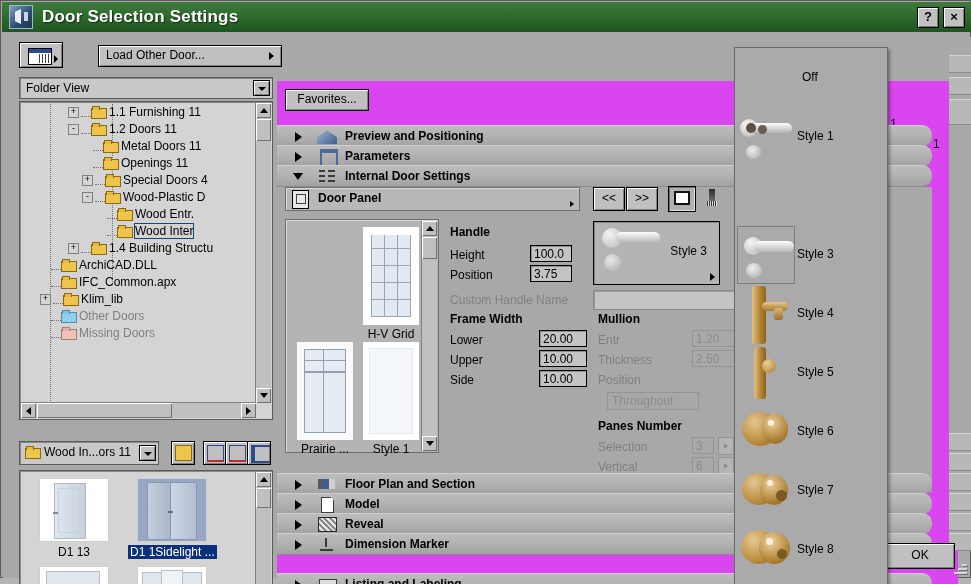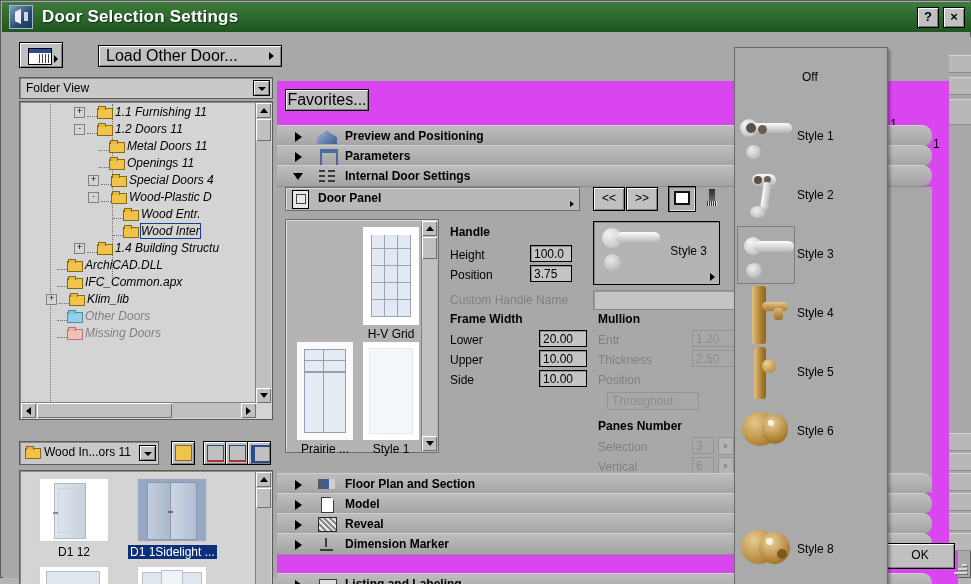--- a/index.html
+++ b/index.html
@@ -30,21 +30,21 @@
   .title-text{color:#fff;font-size:17px;font-weight:bold;letter-spacing:.2px;
     text-shadow:1px 1px 1px rgba(0,0,0,.55);}
   .tb-btns{position:absolute;right:6px;top:5px;display:flex;gap:4px;}
   .tb-btn{width:20px;height:19px;background:#c0c0c0;border:1px solid #000;
     box-shadow:inset 1px 1px 0 #fff,inset -1px -1px 0 #7a7a7a;
     font-size:13px;font-weight:bold;line-height:17px;text-align:center;color:#000;cursor:default;}
 
   
   .btn{background:#c0c0c0;border:1px solid #000;
     box-shadow:inset 1px 1px 0 #fff, inset -1px -1px 0 #808080;
-    font-size:16px;text-align:center;color:#000;cursor:default;}
+    font-size:12px;text-align:center;color:#000;cursor:default;}
 
   
   .leftpane{position:absolute;left:2px;top:32px;width:283px;height:545px;background:#a8a8a8;}
   .lp-toolbtn{position:absolute;left:16px;top:9px;width:42px;height:24px;}
   .lp-toolbtn .glyph{position:absolute;left:8px;top:5px;width:22px;height:15px;background:#fff;border:1px solid #000;}
   .lp-toolbtn .glyph:before{content:"";position:absolute;left:0;top:0;width:22px;height:4px;background:#2b4a8f;}
   .lp-toolbtn .glyph:after{content:"";position:absolute;left:8px;top:5px;width:1px;height:9px;
     box-shadow:0 0 0 0 #000,2px 0 0 #444,5px 0 0 #444,8px 0 0 #444,11px 0 0 #444;}
   .lp-toolbtn .caret{position:absolute;right:4px;bottom:4px;width:0;height:0;
     border-left:4px solid #000;border-top:4px solid transparent;border-bottom:4px solid transparent;}
@@ -53,21 +53,21 @@
     border-left:5px solid #000;border-top:4px solid transparent;border-bottom:4px solid transparent;}
   .folderview{position:absolute;left:16px;top:44px;width:252px;height:20px;background:#c9c9c9;
     border:1px solid #5a5a5a;box-shadow:inset 1px 1px 0 #8a8a8a;}
   .folderview .lbl{position:absolute;left:6px;top:3px;font-size:12px;}
   .fv-drop{position:absolute;right:2px;top:2px;width:15px;height:14px;}
   .fv-drop i{position:absolute;left:4px;top:6px;width:0;height:0;border-top:4px solid #000;
     border-left:4px solid transparent;border-right:4px solid transparent;}
 
   .tree{position:absolute;left:16px;top:68px;width:252px;height:317px;background:#d4d4d4;
     border:1px solid #5a5a5a;box-shadow:inset 1px 1px 0 #8a8a8a;overflow:hidden;}
-  .tree-rows{position:absolute;left:6px;top:2px;width:233px;font-style:italic;}
+  .tree-rows{position:absolute;left:0;top:2px;width:233px;}
   .trow{height:17px;line-height:17px;white-space:nowrap;font-size:12px;position:relative;}
   .exp{display:inline-block;width:9px;height:9px;border:1px solid #808080;background:#d4d4d4;
     font-size:9px;line-height:7px;text-align:center;vertical-align:middle;color:#000;margin-right:2px;}
   .dots{display:inline-block;width:10px;border-bottom:1px dotted #707070;vertical-align:middle;height:8px;}
   .vline{position:absolute;top:0;bottom:0;width:0;border-left:1px dotted #707070;}
   .fold{display:inline-block;width:15px;height:12px;vertical-align:-2px;margin-right:3px;position:relative;}
   .fold:before{content:"";position:absolute;left:0;top:2px;width:14px;height:9px;background:#f0c44a;border:1px solid #8a6a10;}
   .fold:after{content:"";position:absolute;left:1px;top:0px;width:6px;height:3px;background:#e8b93c;border:1px solid #8a6a10;border-bottom:none;}
   .fold.blue:before{background:#8fd0ef;border-color:#5a8aa0;}
   .fold.blue:after{background:#7cc4e8;border-color:#5a8aa0;}
@@ -275,21 +275,21 @@
         <span class="gl" style="border-left:4px solid #2b4a8f;border-top:2px solid #2b4a8f;border-bottom:2px solid #2b4a8f;"></span>
       </div>
 
       <div class="preview">
         <div class="thumbcell" style="left:10px;top:7px;">
           <div class="thumbimg">
             <span style="position:absolute;left:14px;top:4px;width:30px;height:54px;background:linear-gradient(90deg,#dfe6ee,#c8d2de);border:1px solid #b0b8c2;"></span>
             <span style="position:absolute;left:18px;top:9px;width:20px;height:43px;border:1px solid #c8d2de;"></span>
             <span style="position:absolute;left:13px;top:33px;width:5px;height:2px;background:#8a8a8a;"></span>
           </div>
-          <div class="thumblbl">D1 12</div>
+          <div class="thumblbl">D1 13</div>
         </div>
         <div class="thumbcell" style="left:108px;top:7px;">
           <div class="thumbimg selbg">
             <span style="position:absolute;left:9px;top:3px;width:22px;height:56px;background:linear-gradient(90deg,#c3cede,#aab8cc);border:1px solid #8b97ab;"></span>
             <span style="position:absolute;left:32px;top:3px;width:25px;height:56px;background:linear-gradient(90deg,#cbd5e3,#b2bfd2);border:1px solid #8b97ab;"></span>
             <span style="position:absolute;left:30px;top:32px;width:5px;height:2px;background:#6c6c6c;"></span>
           </div>
           <div style="text-align:center;"><span class="thumblbl sel">D1 1Sidelight ...</span></div>
         </div>
         <div class="thumbcell" style="left:10px;top:95px;">
@@ -498,30 +498,20 @@
         <div class="fitem" style="top: 59px;">
           <span class="art">
             <span style="position:absolute;left:2px;top:10px;width:18px;height:18px;border-radius:50%;background:radial-gradient(circle at 35% 30%,#f5f5f5,#b0b0b0)"></span>
             <span style="position:absolute;left:12px;top:14px;width:42px;height:10px;border-radius:5px;background:linear-gradient(180deg,#fbfbfb,#b5b5b5)"></span>
             <span style="position:absolute;left:8px;top:14px;width:10px;height:10px;border-radius:50%;background:#5a5046"></span>
             <span style="position:absolute;left:20px;top:16px;width:9px;height:9px;border-radius:50%;background:#6a5f55"></span>
             <span style="position:absolute;left:8px;top:36px;width:15px;height:14px;border-radius:50%;background:radial-gradient(circle at 40% 35%,#ececec,#a8a8a8)"></span>
           </span>
           <span class="nm">Style 1</span>
         </div>
-        <div class="fitem" style="top: 118px;">
-          <span class="art">
-            <span style="position:absolute;left:14px;top:6px;width:24px;height:12px;border-radius:6px;background:linear-gradient(180deg,#fafafa,#b6b6b6)"></span>
-            <span style="position:absolute;left:16px;top:8px;width:8px;height:8px;border-radius:50%;background:#5a5046"></span>
-            <span style="position:absolute;left:26px;top:8px;width:7px;height:7px;border-radius:50%;background:#6a5f55"></span>
-            <span style="position:absolute;left:24px;top:14px;width:8px;height:28px;border-radius:4px;background:linear-gradient(90deg,#fdfdfd,#b4b4b4);transform:rotate(8deg)"></span>
-            <span style="position:absolute;left:12px;top:38px;width:16px;height:12px;border-radius:50%;background:radial-gradient(circle at 40% 35%,#efefef,#a9a9a9)"></span>
-          </span>
-          <span class="nm">Style 2</span>
-        </div>
         <div class="fitem selected" style="top: 177px;">
           <span class="art">
             <span style="position:absolute;left:6px;top:10px;width:18px;height:18px;border-radius:50%;background:radial-gradient(circle at 35% 30%,#f6f6f6,#b2b2b2)"></span>
             <span style="position:absolute;left:16px;top:14px;width:40px;height:11px;border-radius:6px;background:linear-gradient(180deg,#fdfdfd,#b7b7b7)"></span>
             <span style="position:absolute;left:8px;top:36px;width:16px;height:15px;border-radius:50%;background:radial-gradient(circle at 40% 35%,#eee,#a6a6a6)"></span>
           </span>
           <span class="nm">Style 3</span>
         </div>
         <div class="fitem" style="top: 236px;">
           <span class="art">
@@ -538,20 +528,29 @@
           </span>
           <span class="nm">Style 5</span>
         </div>
         <div class="fitem" style="top: 354px;">
           <span class="art">
             <span style="position:absolute;left:4px;top:8px;width:36px;height:34px;border-radius:50%;background:radial-gradient(circle at 35% 30%,#e4c68f,#b98c3d 60%,#8a6524)"></span>
             <span style="position:absolute;left:24px;top:10px;width:26px;height:30px;border-radius:50%;background:radial-gradient(circle at 38% 30%,#e9cf9c,#ad7f31 65%,#7f5c1f)"></span>
             <span style="position:absolute;left:30px;top:16px;width:6px;height:6px;border-radius:50%;background:#fdf3d8"></span>
           </span>
           <span class="nm">Style 6</span>
+        </div>
+        <div class="fitem" style="top: 413px;">
+          <span class="art">
+            <span style="position:absolute;left:4px;top:10px;width:34px;height:32px;border-radius:50%;background:radial-gradient(circle at 35% 30%,#e4c68f,#b98c3d 60%,#8a6524)"></span>
+            <span style="position:absolute;left:22px;top:12px;width:28px;height:30px;border-radius:50%;background:radial-gradient(circle at 38% 30%,#e9cf9c,#ad7f31 65%,#7f5c1f)"></span>
+            <span style="position:absolute;left:29px;top:17px;width:6px;height:6px;border-radius:50%;background:#fdf3d8"></span>
+            <span style="position:absolute;left:38px;top:27px;width:11px;height:11px;border-radius:50%;background:#7a5a22"></span>
+          </span>
+          <span class="nm">Style 7</span>
         </div>
         <div class="fitem" style="top: 472px;">
           <span class="art">
             <span style="position:absolute;left:3px;top:8px;width:36px;height:34px;border-radius:50%;background:radial-gradient(circle at 35% 30%,#e6c991,#bb8e3f 60%,#8b6625)"></span>
             <span style="position:absolute;left:21px;top:10px;width:31px;height:32px;border-radius:50%;background:radial-gradient(circle at 38% 30%,#ecd2a0,#b08233 65%,#805d20)"></span>
             <span style="position:absolute;left:28px;top:16px;width:7px;height:7px;border-radius:50%;background:#fdf3d8"></span>
             <span style="position:absolute;left:39px;top:27px;width:10px;height:10px;border-radius:50%;background:#7a5a22"></span>
           </span>
           <span class="nm">Style 8</span>
         </div>

